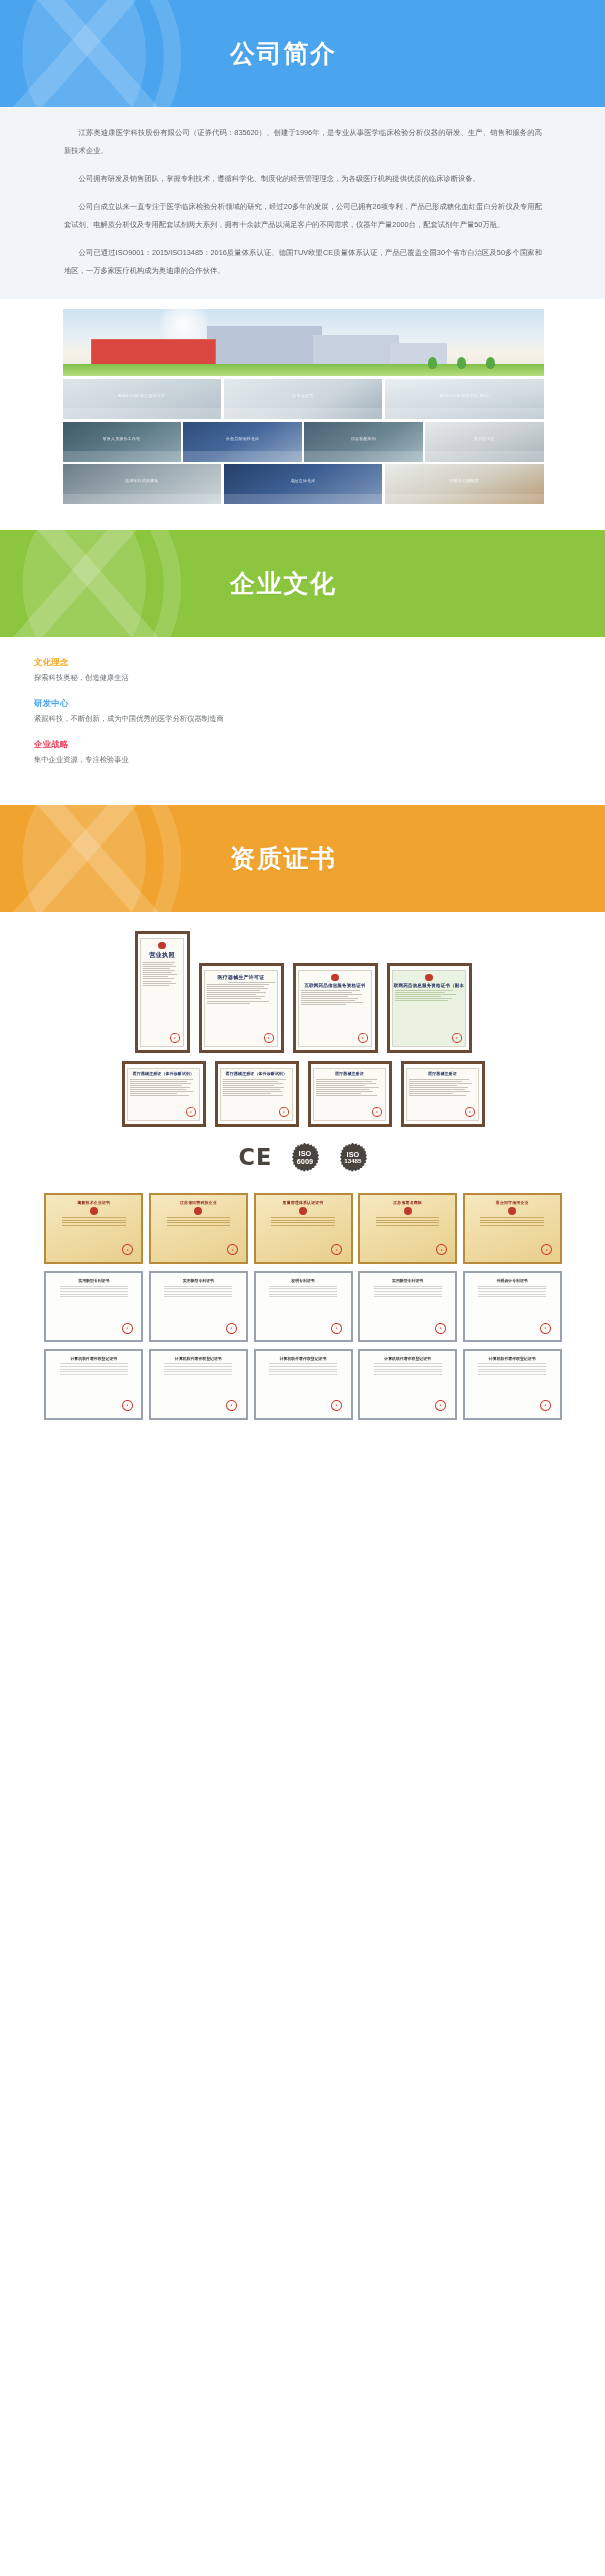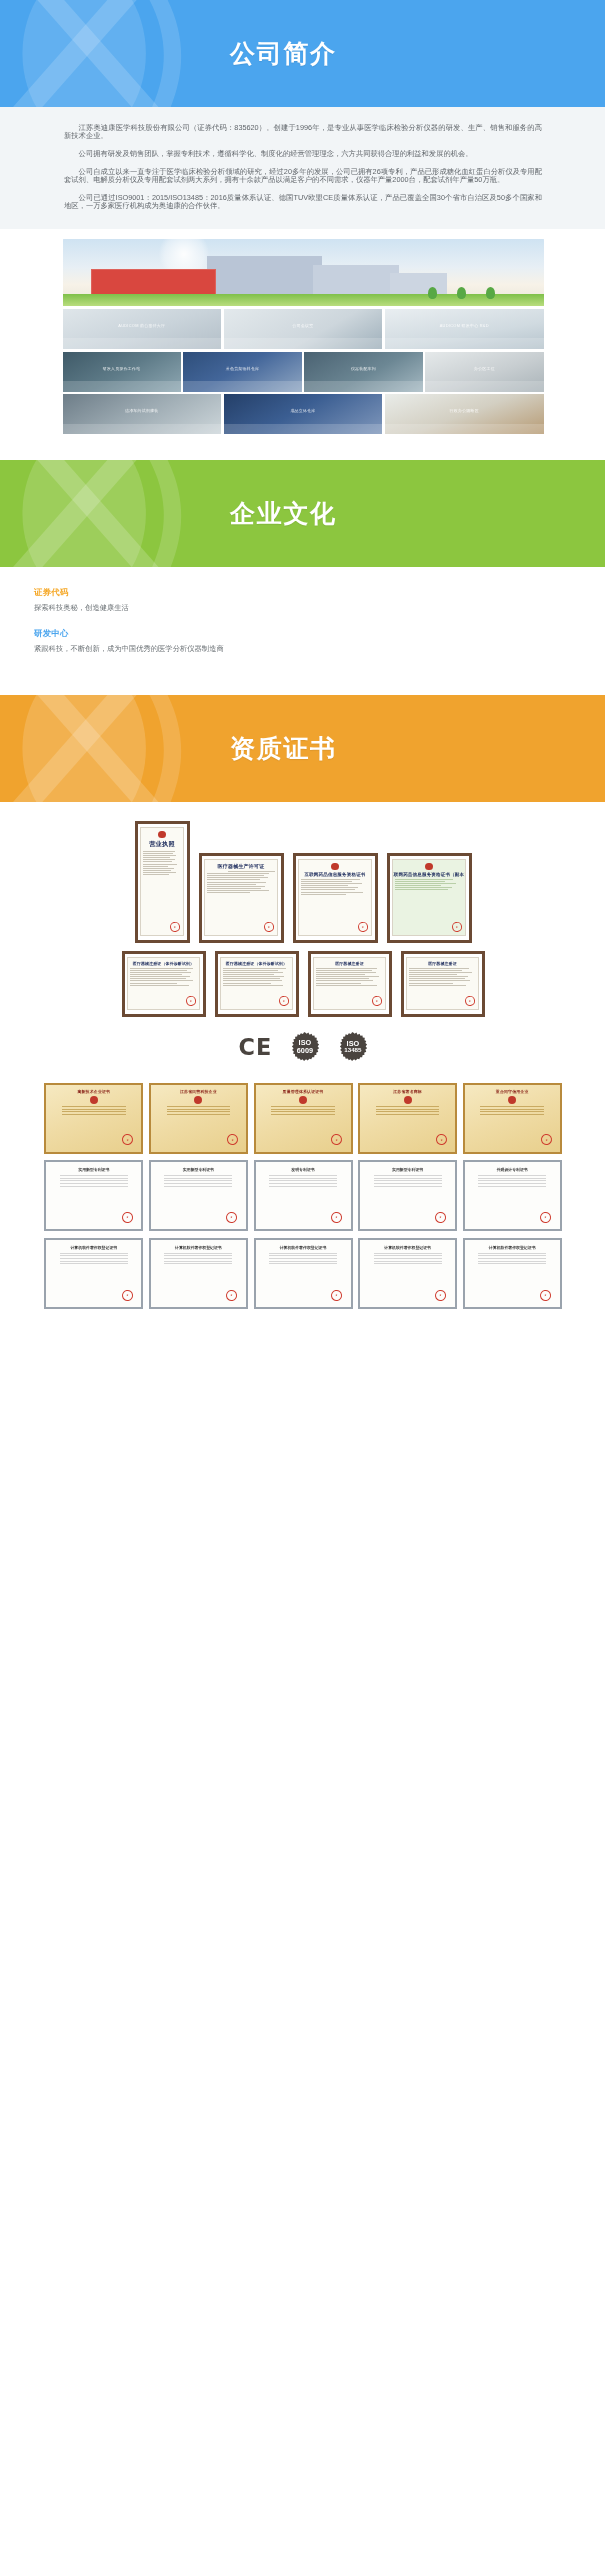--- a/index.html
+++ b/index.html
@@ -43,21 +43,21 @@
   .banner-orange { background: #f0a32e; }
 
   
   .intro-block {
     background: #f2f5f7;
     padding: 17px 64px 19px 64px;
   }
   .intro-block p {
     color: #61666b;
     font-size: 7.3px;
-    line-height: 8px;
+    line-height: 18px;
     text-indent: 2em;
     text-align: justify;
     margin-bottom: 10px;
   }
   .intro-block p:last-child { margin-bottom: 0; }
 
   
   .photo-wrap { padding: 10px 0 0 0; background: #ffffff; }
   .hero-photo {
     width: 481px;
@@ -327,21 +327,21 @@
     <ellipse cx="150" cy="95" rx="110" ry="150" fill="#ffffff" opacity="0.13"></ellipse>
     <path d="M40 -30 L270 230 L300 210 L70 -50 Z" fill="#ffffff" opacity="0.16"></path>
     <path d="M270 -30 L40 230 L10 205 L240 -55 Z" fill="#ffffff" opacity="0.16"></path>
     <path d="M255 -20 C 305 60 305 140 250 230 L285 230 C 335 140 335 60 288 -20 Z" fill="#ffffff" opacity="0.14"></path>
   </svg>
   <div class="banner-title">公司简介</div>
 </div>
 
 <div class="intro-block">
   <p>江苏奥迪康医学科技股份有限公司（证券代码：835620）。创建于1996年，是专业从事医学临床检验分析仪器的研发、生产、销售和服务的高新技术企业。</p>
-  <p>公司拥有研发及销售团队，掌握专利技术，遵循科学化、制度化的经营管理理念，六方共同获得合理的利益和发展的机会。</p>
+  <p>公司拥有研发及销售团队，掌握专利技术，遵循科学化、制度化的经营管理理念，为各级医疗机构提供优质的临床诊断设备。</p>
   <p>公司自成立以来一直专注于医学临床检验分析领域的研究，经过20多年的发展，公司已拥有26项专利，产品已形成糖化血红蛋白分析仪及专用配套试剂、电解质分析仪及专用配套试剂两大系列，拥有十余款产品以满足客户的不同需求，仪器年产量2000台，配套试剂年产量50万瓶。</p>
   <p>公司已通过ISO9001：2015/ISO13485：2016质量体系认证、德国TUV欧盟CE质量体系认证，产品已覆盖全国30个省市自治区及50多个国家和地区，一万多家医疗机构成为奥迪康的合作伙伴。</p>
 </div>
 
 <div class="photo-wrap">
   <div class="hero-photo">
     <div class="sun"></div>
     <div class="bldg-b"></div>
     <div class="bldg-c"></div>
     <div class="bldg-d"></div>
@@ -409,26 +409,30 @@
     <ellipse cx="150" cy="95" rx="110" ry="150" fill="#ffffff" opacity="0.15"></ellipse>
     <path d="M40 -30 L270 230 L300 210 L70 -50 Z" fill="#ffffff" opacity="0.18"></path>
     <path d="M270 -30 L40 230 L10 205 L240 -55 Z" fill="#ffffff" opacity="0.18"></path>
     <path d="M255 -20 C 305 60 305 140 250 230 L285 230 C 335 140 335 60 288 -20 Z" fill="#ffffff" opacity="0.15"></path>
   </svg>
   <div class="banner-title">企业文化</div>
 </div>
 
 <div class="culture-block">
   <div class="culture-item">
-    <div class="culture-title" style="color:#f5a623">证券代码</div>
+    <div class="culture-title" style="color:#f5a623">文化理念</div>
     <div class="culture-desc">探索科技奥秘，创造健康生活</div>
   </div>
   <div class="culture-item">
     <div class="culture-title" style="color:#4ba5ee">研发中心</div>
     <div class="culture-desc">紧跟科技，不断创新，成为中国优秀的医学分析仪器制造商</div>
+  </div>
+  <div class="culture-item">
+    <div class="culture-title" style="color:#e8415c">企业战略</div>
+    <div class="culture-desc">集中企业资源，专注检验事业</div>
   </div>
 </div>
 
 <div class="spacer-lg"></div>
 
 <div class="banner banner-orange">
   <svg class="bg-art" viewBox="0 0 1080 190" preserveAspectRatio="none">
     <ellipse cx="150" cy="95" rx="110" ry="150" fill="#ffffff" opacity="0.16"></ellipse>
     <path d="M40 -30 L270 230 L300 210 L70 -50 Z" fill="#ffffff" opacity="0.18"></path>
     <path d="M270 -30 L40 230 L10 205 L240 -55 Z" fill="#ffffff" opacity="0.18"></path>

